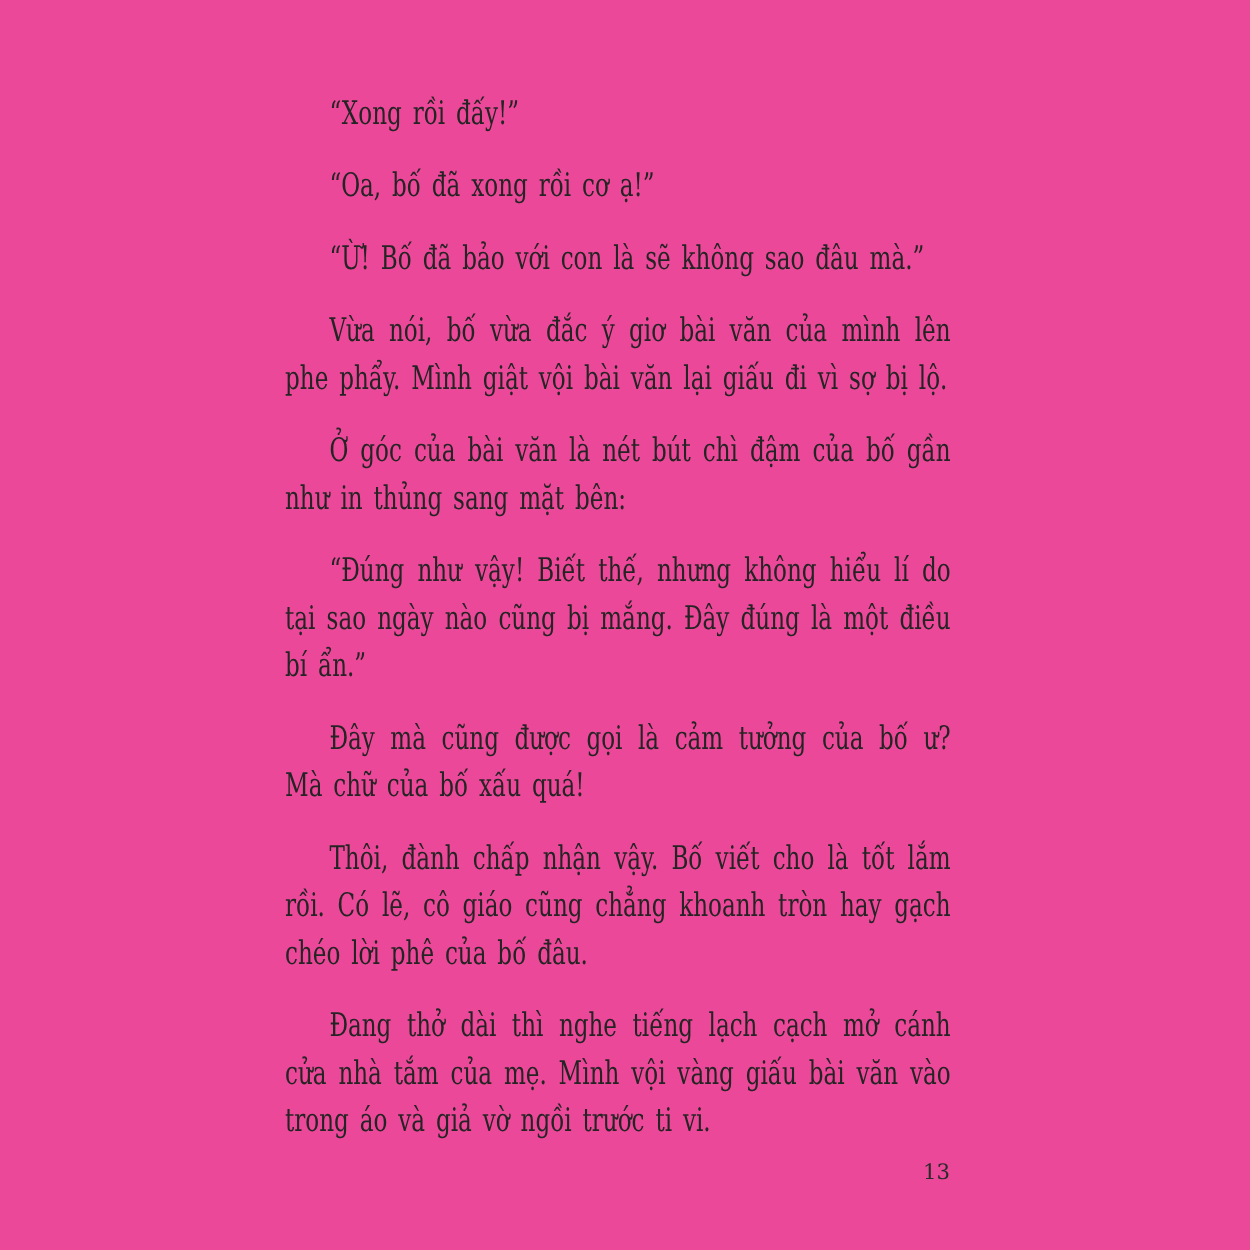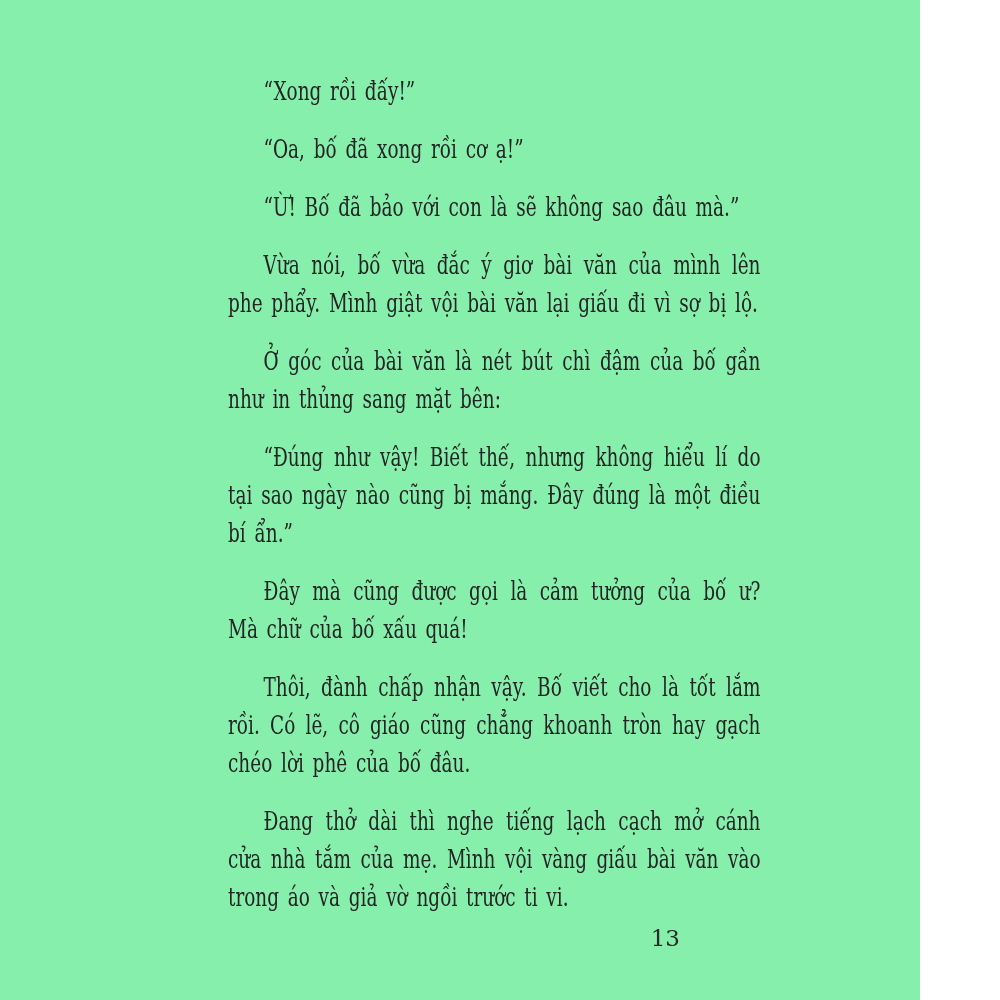--- a/index.html
+++ b/index.html
@@ -7,23 +7,23 @@
     padding: 0;
   }
   body {
     width: 1000px;
     height: 1000px;
     background: #ffffff;
     font-family: "DejaVu Serif", serif;
   }
   .page {
     position: relative;
-    width: 920px;
+    width: 1000px;
     height: 1000px;
-    background: #86efac;
+    background: #ec4899;
     overflow: hidden;
   }
   .content {
     position: absolute;
     left: 228px;
     top: 72px;
     width: 750px;
     transform: scaleX(0.71);
     transform-origin: left top;
     color: #242424;
@@ -47,21 +47,21 @@
     text-align-last: left;
   }
   .para .line:first-child {
     text-indent: 50px;
   }
   .page-number {
     position: absolute;
     top: 924px;
     right: 240px;
     color: #2a2a2a;
-    font-size: 23px;
+    font-size: 17px;
     line-height: 28px;
     text-align: right;
   }
 </style>
 </head>
 <body>
 
 <div class="page">
   <div class="content">
     <p class="para">

